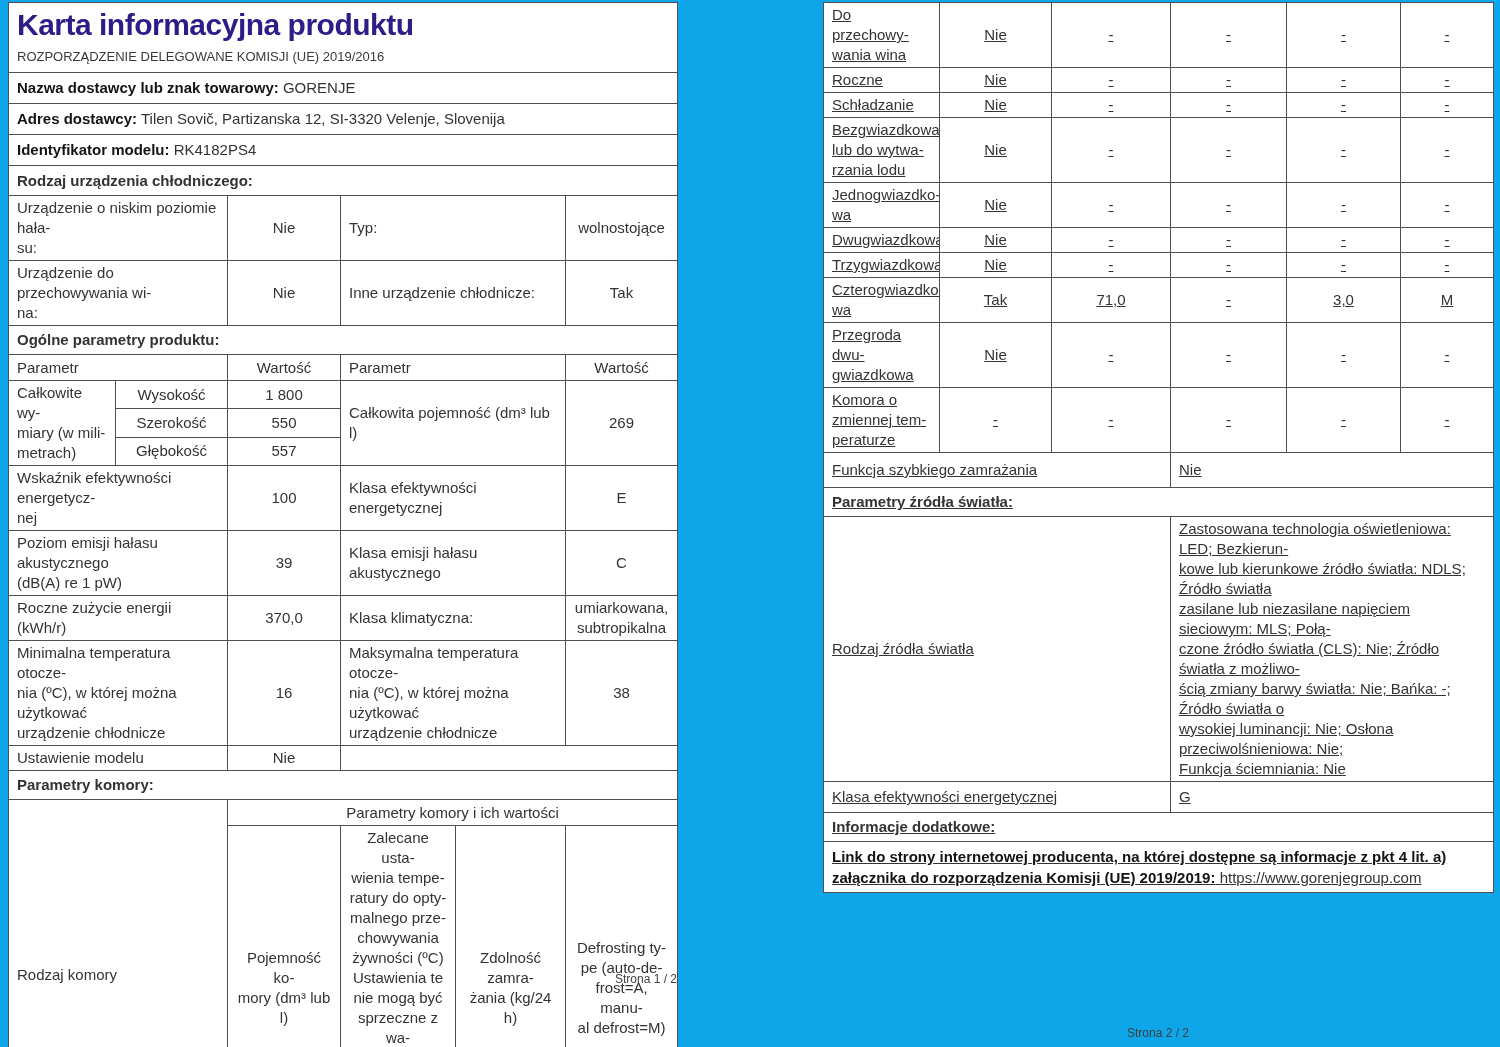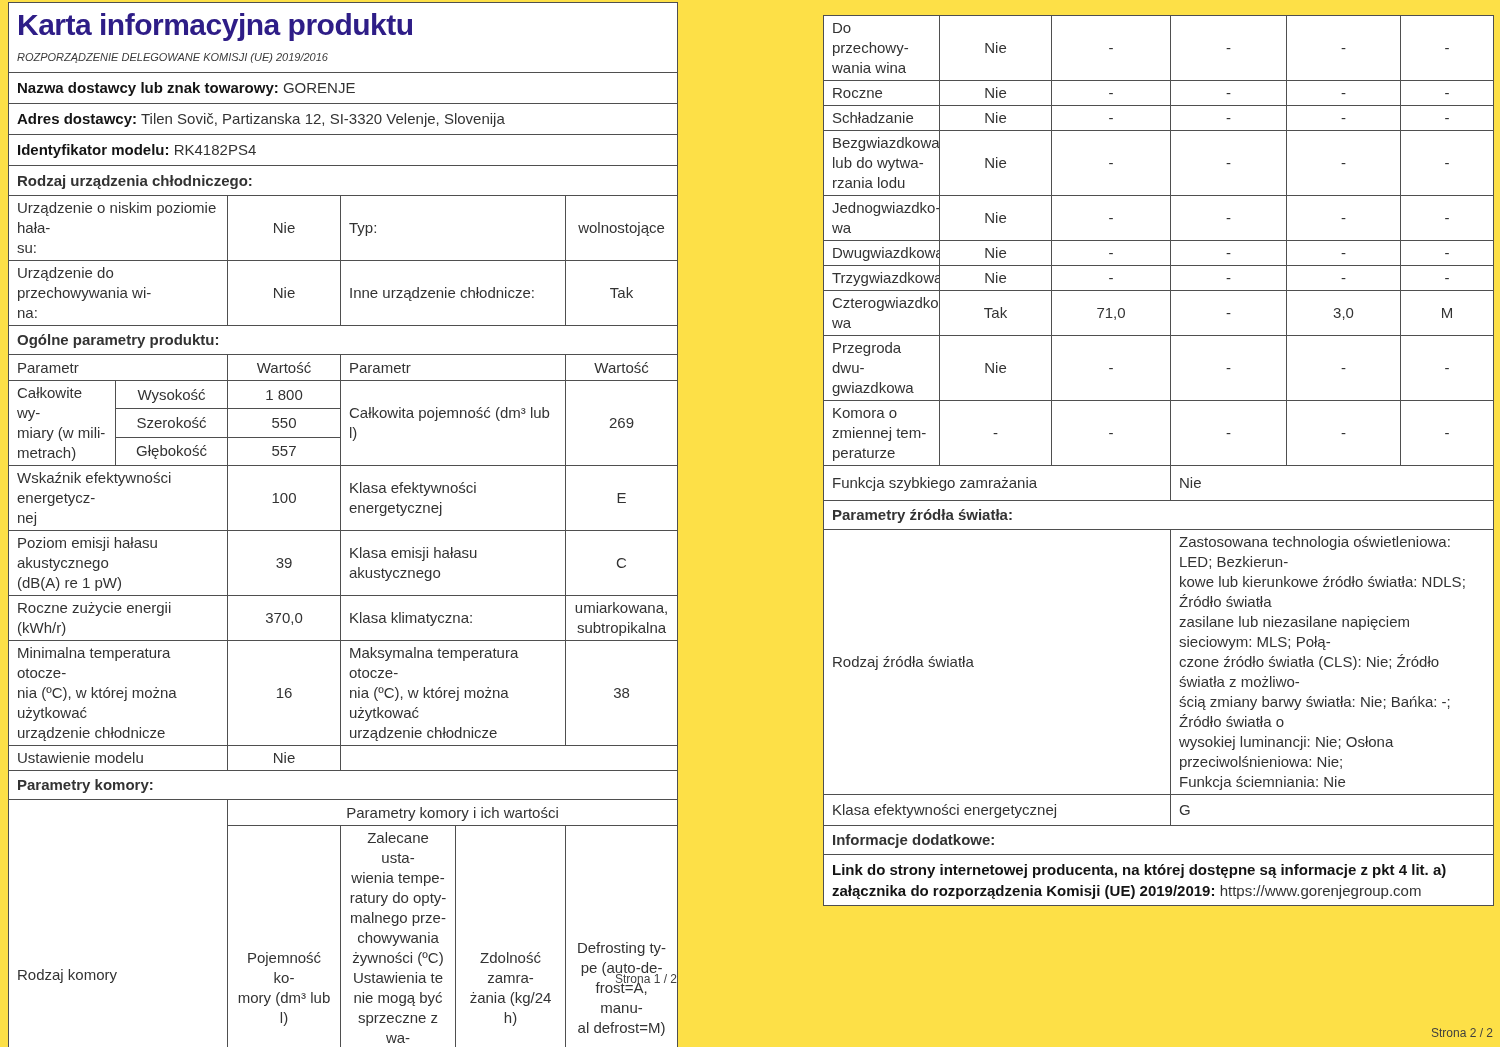--- a/index.html
+++ b/index.html
@@ -1,28 +1,28 @@
 <!DOCTYPE html>
 <html><head>
 <meta charset="utf-8">
 <style>
   html,body{margin:0;padding:0;background:#ffffff;}
-  .canvas{position:relative;width:1500px;height:1047px;background:#fde047;
+  .canvas{position:relative;width:1500px;height:1047px;background:#0ea5e9;
           font-family:"Liberation Sans", sans-serif;color:#333;overflow:hidden;}
   table.sheet{border-collapse:collapse;table-layout:fixed;position:absolute;background:#fff;}
   table.sheet td{border:1px solid #4f4f4f;padding:2px 8px;vertical-align:middle;
                  font-size:15px;line-height:20px;color:#333;overflow:hidden;}
   .pre{white-space:pre-line;}
   .ctr{text-align:center;}
   .lbl{text-align:left;}
   .sec{font-weight:bold;color:#141414;}
   .b{font-weight:bold;color:#141414;}
   .titlecell{padding:4px 10px;}
   .doc-title{font-size:30px;font-weight:bold;color:#2e1d87;line-height:34px;letter-spacing:-0.5px;}
-  .doc-subtitle{font-size:11px;color:#3a3a3a;margin-top:5px;font-style:italic;}
+  .doc-subtitle{font-size:13px;color:#3a3a3a;margin-top:5px;}
   .tallhead{line-height:19.5px;}
   .lightp{line-height:20px;}
   .footer{position:absolute;font-size:12px;color:#3f3f3f;text-align:right;}
   
   .rh24{height:24px}.rh25{height:25px}.rh26{height:26px}.rh29{height:29px}.rh30{height:30px}
   .rh31{height:31px}.rh35{height:35px}.rh43{height:43px}.rh44{height:44px}.rh47{height:47px}
   .rh51{height:51px}.rh63{height:63px}.rh64{height:64px}.rh70{height:70px}.rh155{height:155px}
   .rh280{height:280px}
 </style>
 </head>
@@ -171,21 +171,21 @@
 żania (kg/24 h)</td>
       <td class="ctr pre tallhead">Defrosting ty-
 pe (auto-de-
 frost=A, manu-
 al defrost=M)</td>
     </tr>
 
   </tbody>
     </table>
 
-  <table class="sheet" style="left:823px;top:15px;width:670px;">
+  <table class="sheet" style="left:823px;top:2px;width:670px;text-decoration:underline;">
     <colgroup>
       <col style="width:116px">
         <col style="width:112px">
         <col style="width:119px">
       <col style="width:116px">
         <col style="width:114px">
         <col style="width:93px">
     </colgroup>
     <tbody>
         <tr class="rh43">
@@ -303,15 +303,15 @@
     <tr class="rh51">
       <td colspan="6" class="lbl" style="line-height:21px;">
         <span class="b">Link do strony internetowej producenta, na której dostępne są informacje z pkt 4 lit. a) załącznika do rozporządzenia Komisji (UE) 2019/2019:</span>
         <span>https://www.gorenjegroup.com</span>
       </td>
     </tr>
   </tbody>
     </table>
 
   <div class="footer" style="left:8px;top:972px;width:669px;">Strona 1 / 2</div>
-  <div class="footer" style="left:823px;top:1026px;width:670px;">Strona 2 / 2</div>
+  <div class="footer" style="left:823px;top:1026px;width:670px;text-align:center;">Strona 2 / 2</div>
 
 </div>
 
 </body></html>

